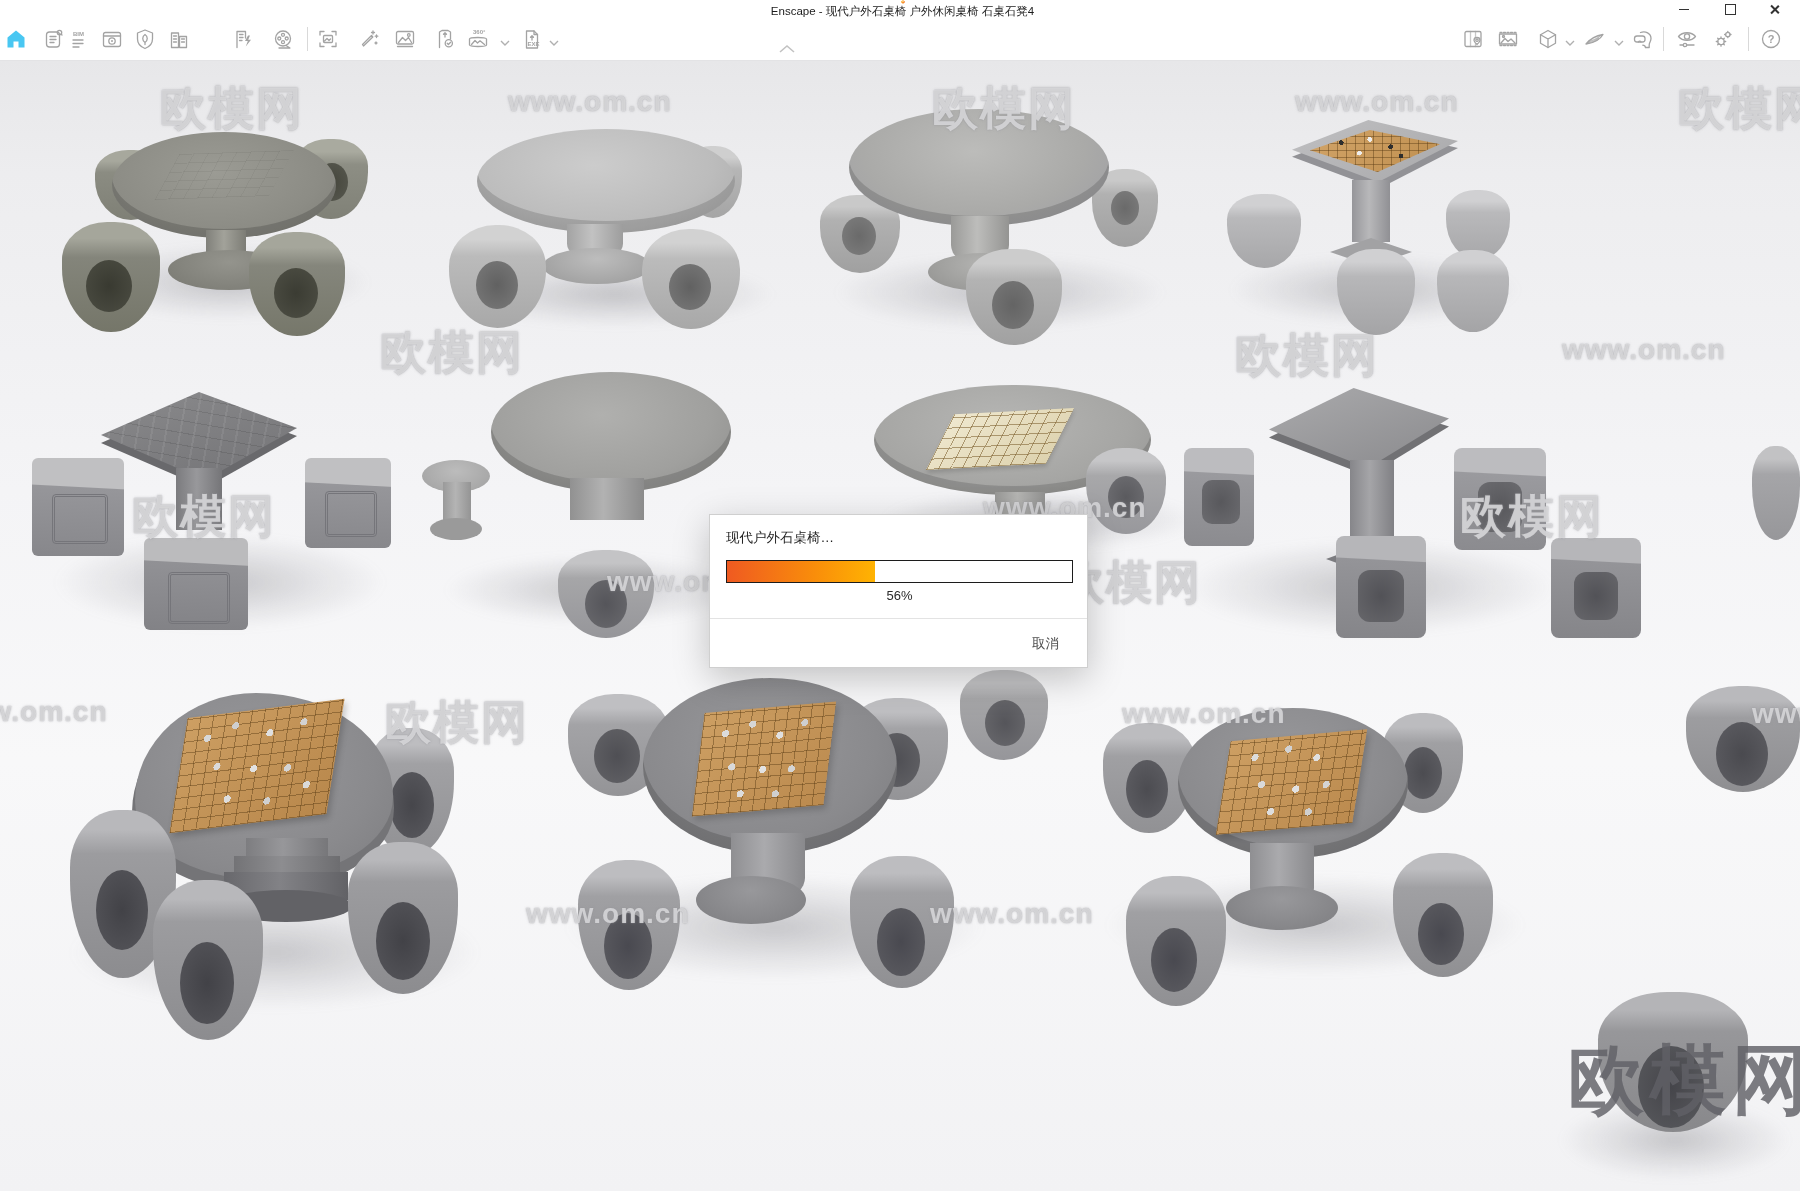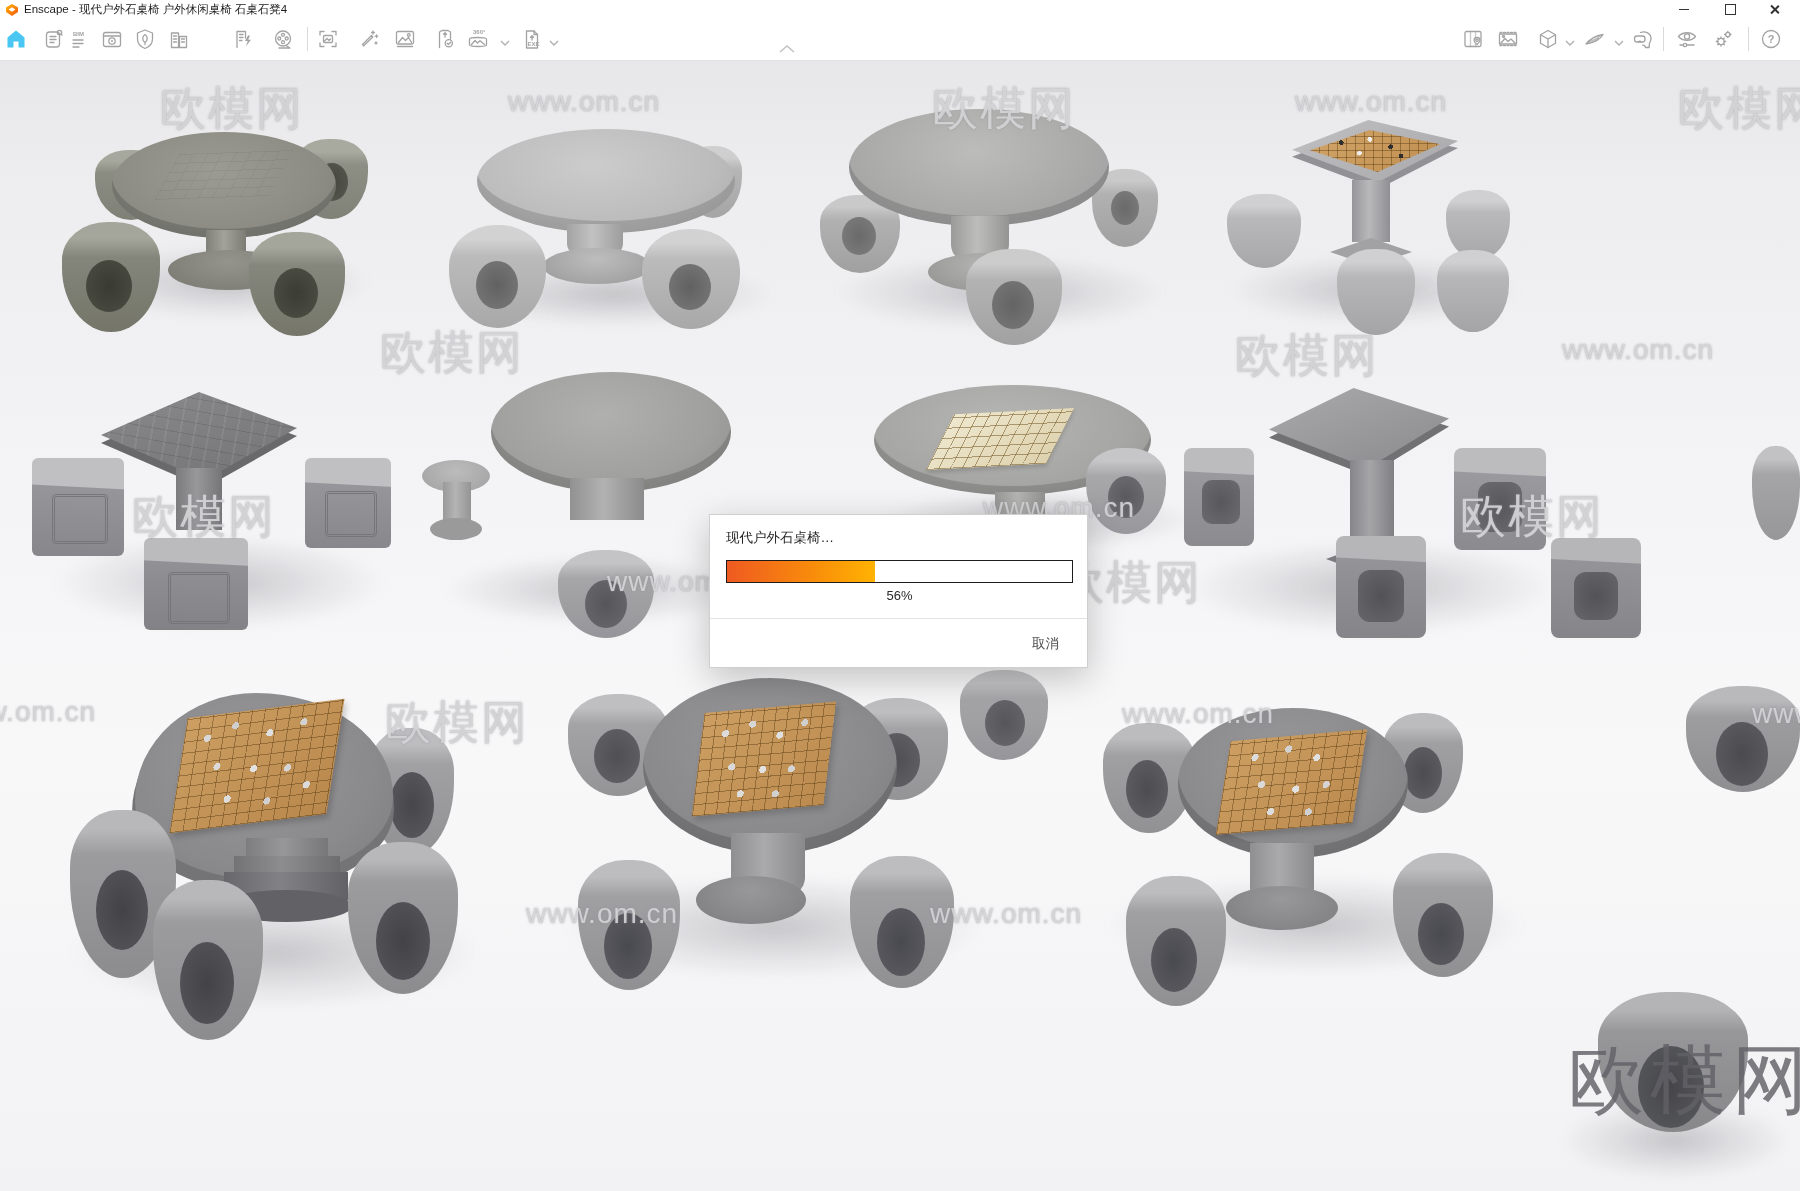--- a/index.html
+++ b/index.html
@@ -1,21 +1,21 @@
 <!DOCTYPE html>
 <html><head>
 <meta charset="utf-8">
 <style>
   html,body{margin:0;padding:0;}
   body{width:1800px;height:1191px;position:relative;overflow:hidden;
        font-family:"Liberation Sans","DejaVu Sans",sans-serif;background:#f0f0f2;}
   .abs{position:absolute;}
   
   #titlebar{position:absolute;left:0;top:0;width:1800px;height:19px;background:#ffffff;z-index:40;
-            display:flex;align-items:center;}
+            display:flex;align-items:center;flex-direction:column;}
   #title-text{font-size:11.5px;color:#1c1c1c;margin-left:5px;white-space:nowrap;}
   .winbtn{position:absolute;top:0;width:40px;height:19px;display:flex;align-items:center;justify-content:center;}
   .min-glyph{width:10px;height:0;border-top:1.6px solid #333;display:block;}
   .max-glyph{width:9px;height:9px;border:1.4px solid #333;display:block;}
   .close-glyph{position:relative;width:11px;height:11px;display:block;}
   .close-glyph:before,.close-glyph:after{content:"";position:absolute;left:5px;top:0;width:1.6px;height:11px;background:#333;}
   .close-glyph:before{transform:rotate(45deg);}
   .close-glyph:after{transform:rotate(-45deg);}
   #toolbar{position:absolute;left:0;top:19px;width:1800px;height:41px;background:#ffffff;z-index:40;
            border-bottom:1px solid #e3e3e5;}
@@ -30,21 +30,21 @@
   
   #viewport{position:absolute;left:0;top:60px;width:1800px;height:1131px;z-index:1;
     background:linear-gradient(180deg,#e7e7e9 0%,#ededef 10%,#f4f4f6 38%,#f8f8f9 62%,#f2f2f4 100%);}
   .gsh{position:absolute;border-radius:50%;background:radial-gradient(closest-side,rgba(95,95,102,.30),rgba(120,120,128,.14) 58%,rgba(0,0,0,0) 100%);filter:blur(5px);}
   .rtop{position:absolute;border-radius:50%;}
   .ped{position:absolute;}
   .base{position:absolute;border-radius:50%;}
   .st{position:absolute;border-radius:46% 46% 50% 50% / 34% 34% 58% 58%;}
   .hole{position:absolute;border-radius:50%;}
   .cring{position:absolute;border:3px double #75757a;border-radius:4px;}
-  .wm{position:absolute;z-index:5;font-weight:normal;color:rgba(255,255,255,.55);
+  .wm{position:absolute;z-index:5;font-weight:bold;color:rgba(255,255,255,.55);
       text-shadow:0 0 1px rgba(150,150,155,.9),0 0 3px rgba(150,150,155,.45);
       white-space:nowrap;letter-spacing:2px;}
   .wm-brand{font-size:46px;}
   .wm-url{font-size:28px;letter-spacing:1px;}
   .wm-big{font-size:76px;color:rgba(96,96,102,.82);text-shadow:none;letter-spacing:6px;z-index:6;}
   
   #dialog{position:absolute;left:709px;top:514px;width:379px;height:154px;background:#ffffff;z-index:30;
           border:1px solid #cfcfcf;box-shadow:0 10px 34px rgba(0,0,0,.22);box-sizing:border-box;}
   #dlg-title{position:absolute;left:16px;top:14px;font-size:13.5px;color:#1f1f1f;}
   #pbar{position:absolute;left:16px;top:45px;width:347px;height:23px;border:1.4px solid #1c1c1c;background:#ffffff;box-sizing:border-box;}

